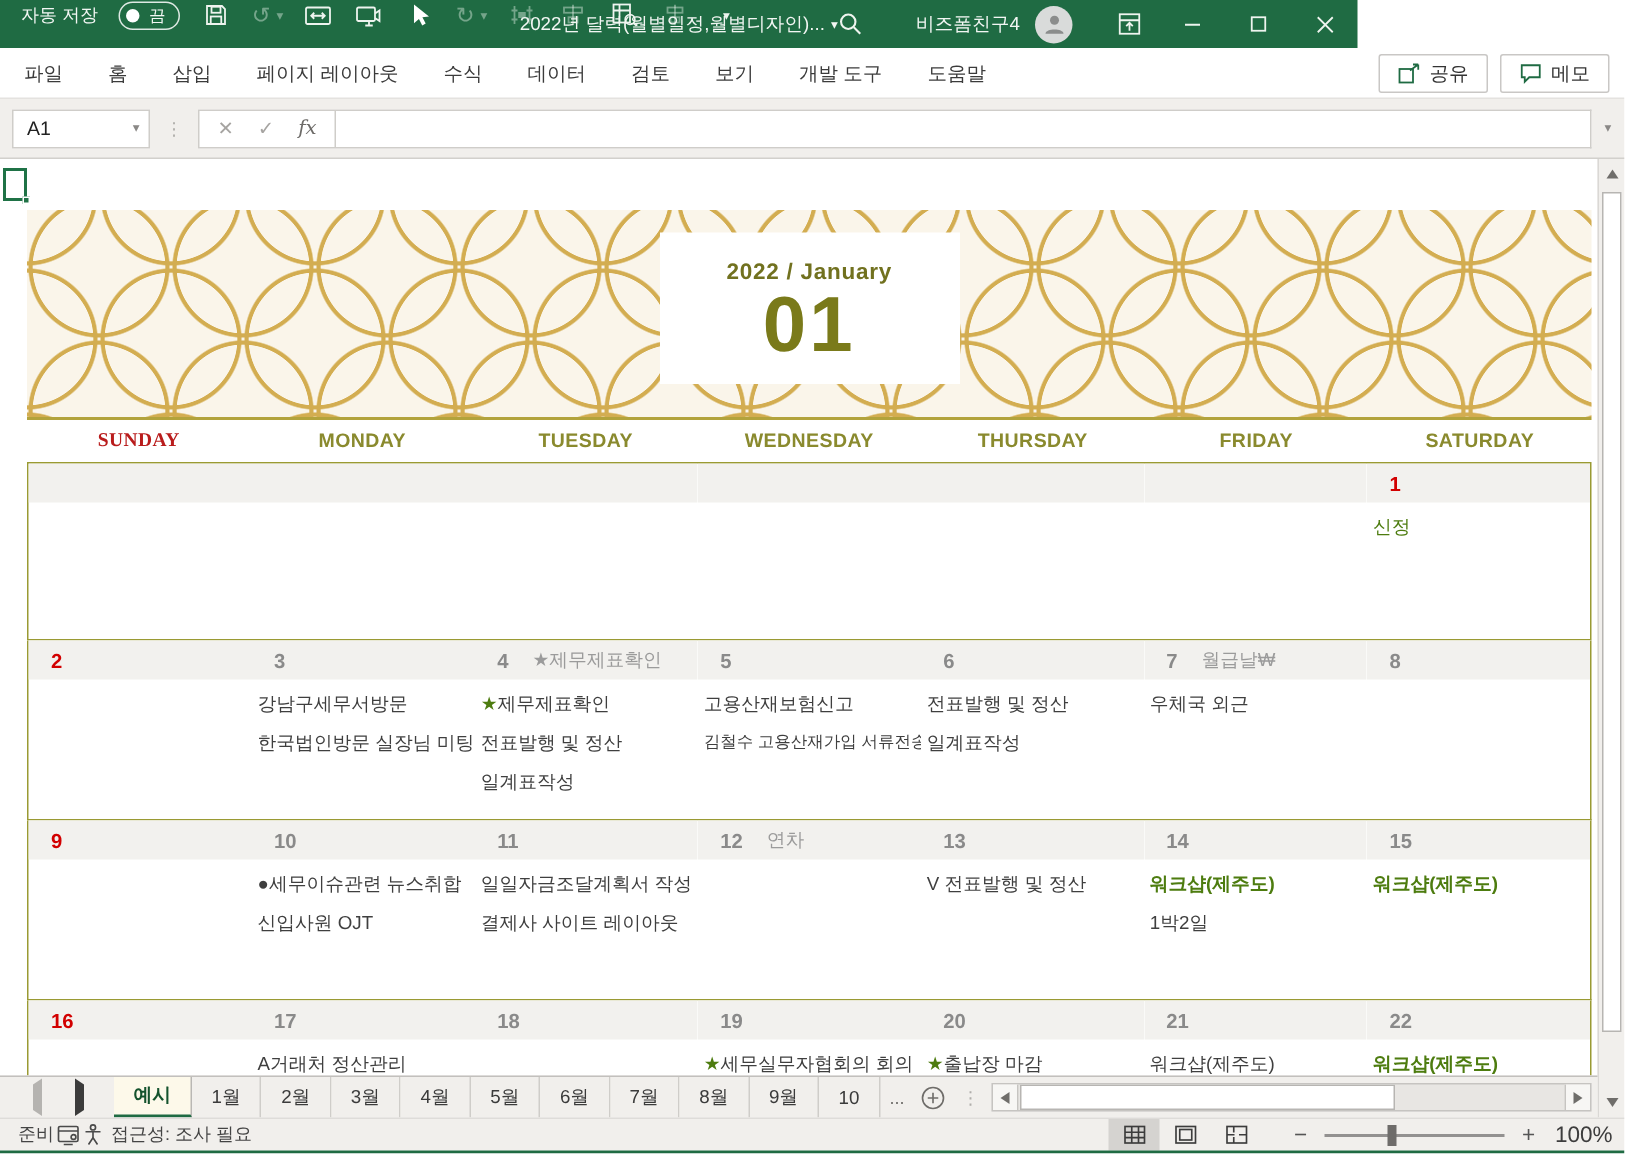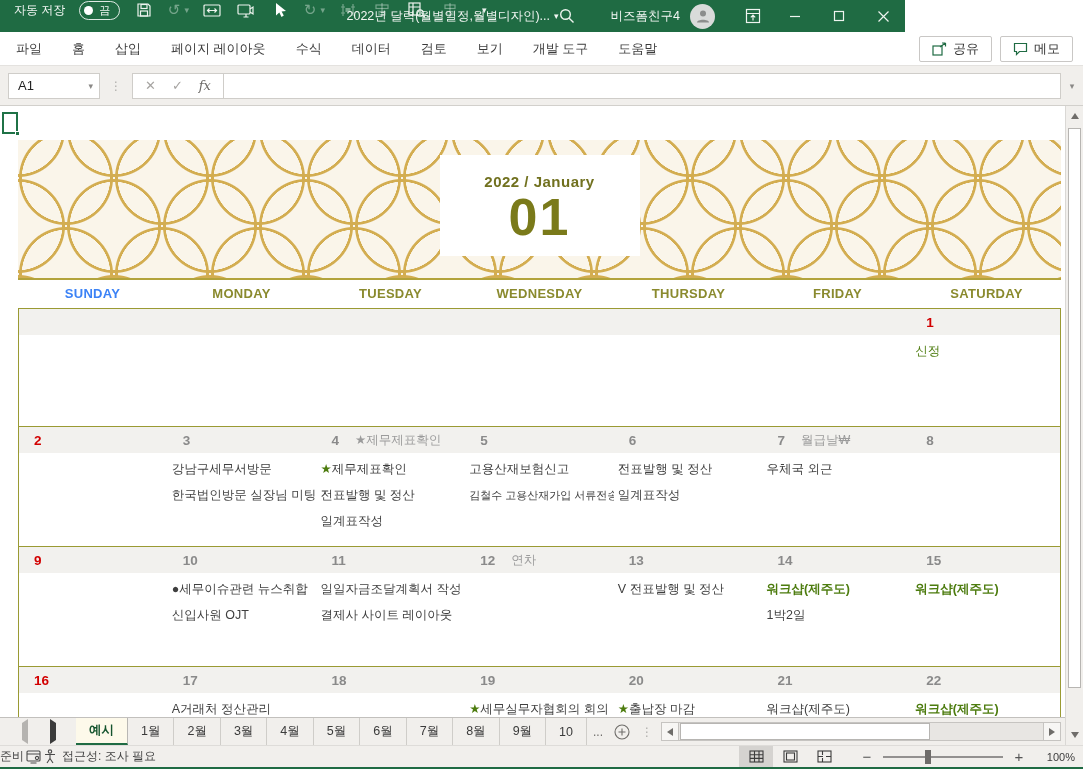--- a/index.html
+++ b/index.html
@@ -49,21 +49,21 @@
     background-image:
       radial-gradient(circle 50px at 48px 48px, rgba(0,0,0,0) 44px, #d3ad51 44.5px, #d3ad51 46.5px, rgba(0,0,0,0) 47.5px),
       radial-gradient(circle 50px at 48px 48px, rgba(0,0,0,0) 44px, #d3ad51 44.5px, #d3ad51 46.5px, rgba(0,0,0,0) 47.5px);
     background-size:96px 96px; background-position:0 -10px, 48px 38px; position:relative; }
   .monthcard { position:absolute; left:50%; top:15px; transform:translateX(-50%); width:200px; height:101px; background:#fff; text-align:center; }
   .monthcard .ym { margin-top:18px; font-size:15px; font-weight:bold; color:#71711f; letter-spacing:.5px; }
   .monthcard .mn { font-size:52px; font-weight:bold; color:#7a7a1a; line-height:1.05; letter-spacing:2px; }
   .goldline { height:2px; background:#b2a33c; }
   .dayheads { height:26px; display:grid; grid-template-columns:repeat(7,1fr); align-items:center; background:#fff; }
   .dayhead { text-align:center; font-size:13px; font-weight:bold; color:#8a8a2e; letter-spacing:.3px; }
-  .dayhead.sun { color:#3b82f6; }
+  .dayhead.sun { color:#b91c1c;font-family:Liberation Serif, serif; }
 
   .week { display:grid; grid-template-columns:repeat(7,1fr); border:1px solid #9a9a33; margin-top:2px; background:#fff; }
   .week + .week { margin-top:0; border-top:none; }
   .week.w1 { height:119px; } .week.w2,.week.w3,.week.w4 { height:120px; }
   .day { overflow:hidden; }
   .dateline { height:26px; background:#f2f1ee; display:flex; align-items:center; }
   .datenum { font-size:13.5px; font-weight:bold; color:#8a8a8a; padding-left:15px; }
   .datenum.red { color:#d20000; }
   .datenote { font-size:12.5px; color:#9b9b9b; margin-left:16px; white-space:nowrap; }
   .entries { padding:3px 2px 0 4px; }
@@ -93,30 +93,30 @@
   .tab-overflow { display:flex; align-items:center; font-size:12px; color:#6f6d6a; padding:0 6px; }
   .newsheet { display:flex; align-items:center; justify-content:center; width:26px; }
   .tab-dots { display:flex; align-items:center; color:#b0aeab; font-size:12px; padding:0 6px; }
   .hscroll { position:absolute; right:4px; top:4px; width:400px; height:19px; background:#e8e6e3; border:1px solid #c6c4c1; }
   .hs-left { position:absolute; left:0; top:0; width:17px; height:17px; background:#f7f6f4; border-right:1px solid #c6c4c1; display:flex; align-items:center; justify-content:center; }
   .hs-right { position:absolute; right:0; top:0; width:17px; height:17px; background:#f7f6f4; border-left:1px solid #c6c4c1; display:flex; align-items:center; justify-content:center; }
   .hs-thumb { position:absolute; left:18px; top:0; width:250px; height:17px; background:#fff; border:1px solid #b7b5b2; }
 
   
   .statusbar { position:absolute; left:0; top:745px; width:1083px; height:22px; background:#f1efec; border-top:1px solid #dedcd9; display:flex; align-items:center; font-size:12px; color:#444; }
-  .sb-left { display:flex; align-items:center; gap:2px; }
+  .sb-left { display:flex; align-items:center; gap:2px; padding-left:12px; }
   .sb-item { display:flex; align-items:center; gap:5px; }
   .sb-right { position:absolute; right:8px; display:flex; align-items:center; gap:0; }
   .viewbtn { width:34px; height:21px; display:flex; align-items:center; justify-content:center; }
   .viewbtn.active { background:#d5d3d0; }
   .zoomctl { display:flex; align-items:center; margin-left:16px; }
   .zoom-minus,.zoom-plus { font-size:15px; color:#555; width:20px; text-align:center; }
   .zoom-track { width:120px; height:2px; background:#939190; position:relative; margin:0 6px; }
   .zoom-thumb { position:absolute; left:42px; top:-6px; width:6px; height:14px; background:#6e6c6a; }
-  .zoom-label { width:46px; text-align:right; font-size:11px; color:#3d3d3d; }
+  .zoom-label { width:46px; text-align:right; font-size:15px; color:#3d3d3d; }
   .greenstrip { position:absolute; left:0; top:767px; width:1083px; height:2px; background:#1f6b43; }
 
   svg { display:block; }
 </style>
 </head>
 <body>
 
 <div class="titlebar">
   <div class="tb-left">
     <span class="tb-text">자동 저장</span>

